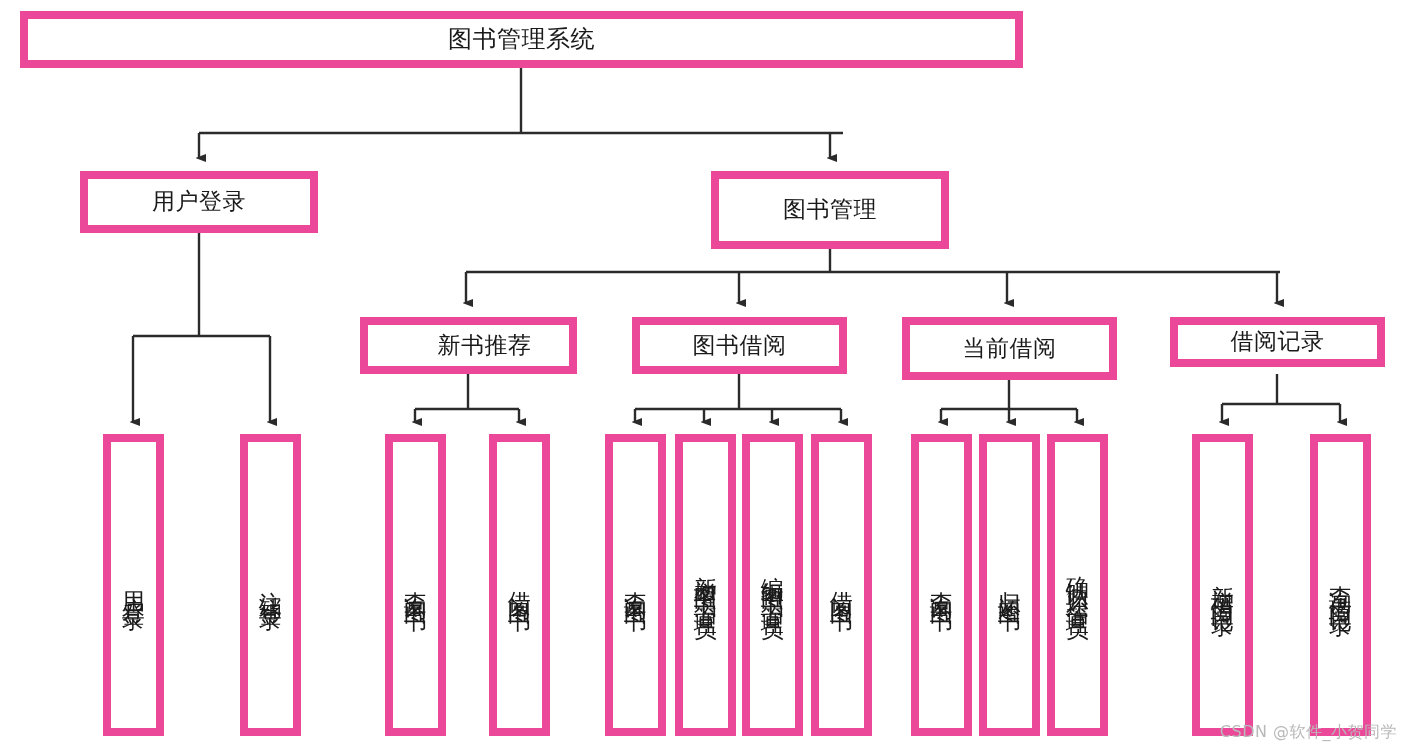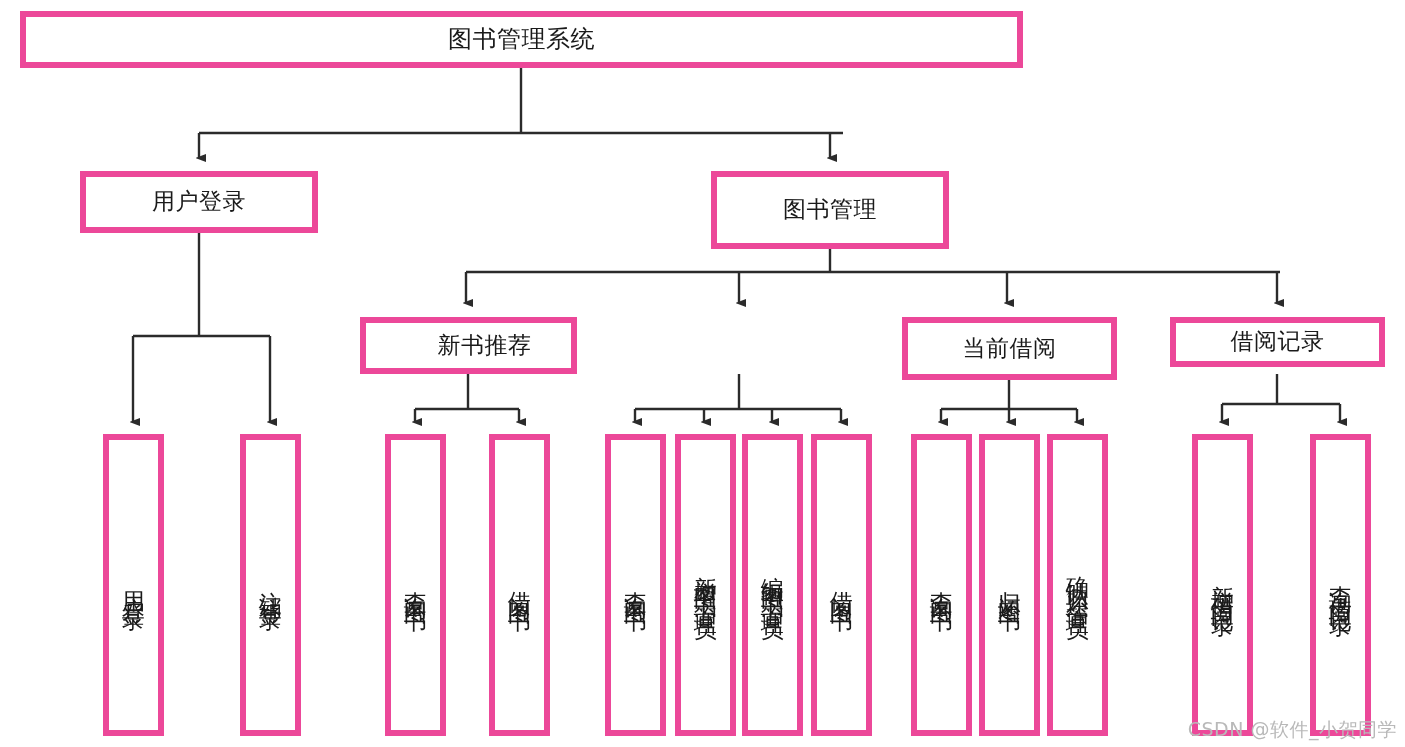--- a/index.html
+++ b/index.html
@@ -23,21 +23,21 @@
     left: 0;
     top: 0;
     width: 1405px;
     height: 747px;
     pointer-events: none;
   }
   .node {
     position: absolute;
     box-sizing: border-box;
     background: #ffffff;
-    border: 6px solid #ec4899;
+    border: 8px solid #ec4899;
     display: flex;
     align-items: center;
     justify-content: center;
     z-index: 2;
   }
   .node .label {
     color: #1a1a1a;
     line-height: 1.12;
     white-space: pre;
     text-align: center;
@@ -56,21 +56,21 @@
     text-orientation: upright;
     font-size: 23px;
     letter-spacing: 6px;
     line-height: 1.15;
   }
   .node.root .label { font-size: 24px; }
   #watermark {
     position: absolute;
     right: 8px;
     bottom: 4px;
-    font-size: 19px;
+    font-size: 16px;
     color: #b9b9b9;
     z-index: 5;
     white-space: nowrap;
     letter-spacing: 0.5px;
   }
 </style>
 </head>
 <body>
 
 <div id="canvas">
@@ -134,20 +134,23 @@
   </div>
 
   <div class="node horiz" style="left:711px; top:171px; width:238px; height:78px;">
     <span class="label">图书管理</span>
   </div>
 
   <div class="node horiz" style="left:360px; top:317px; width:217px; height:57px;padding-left:32px;">
     <span class="label">新书推荐</span>
   </div>
 
+  <div class="node horiz" style="left:632px; top:317px; width:215px; height:57px;">
+    <span class="label">图书借阅</span>
+  </div>
 
   <div class="node horiz" style="left:902px; top:317px; width:215px; height:63px;">
     <span class="label">当前借阅</span>
   </div>
 
   <div class="node horiz" style="left:1170px; top:317px; width:215px; height:50px;">
     <span class="label">借阅记录</span>
   </div>
 
   <div class="node vert" style="left:103px; top:434px; width:61px; height:302px;">

